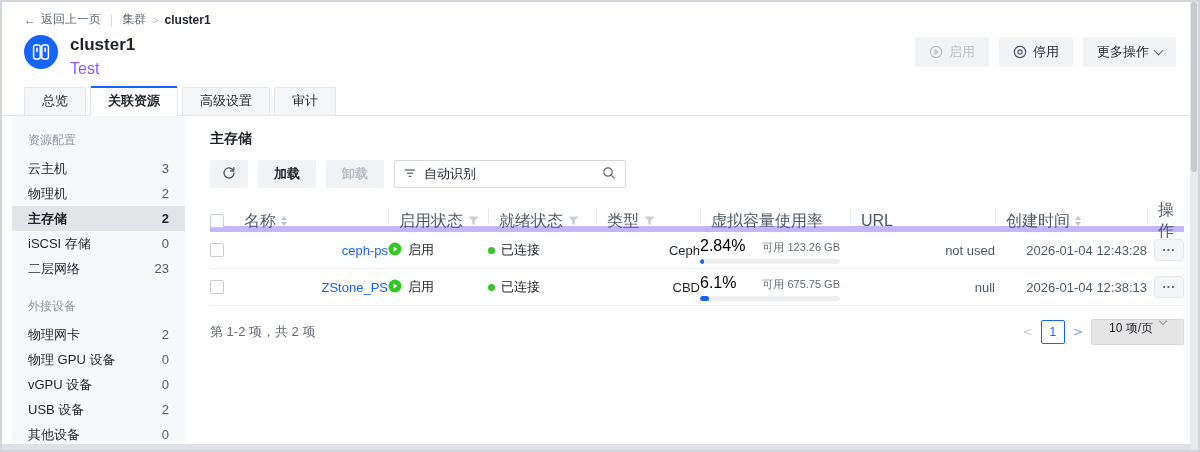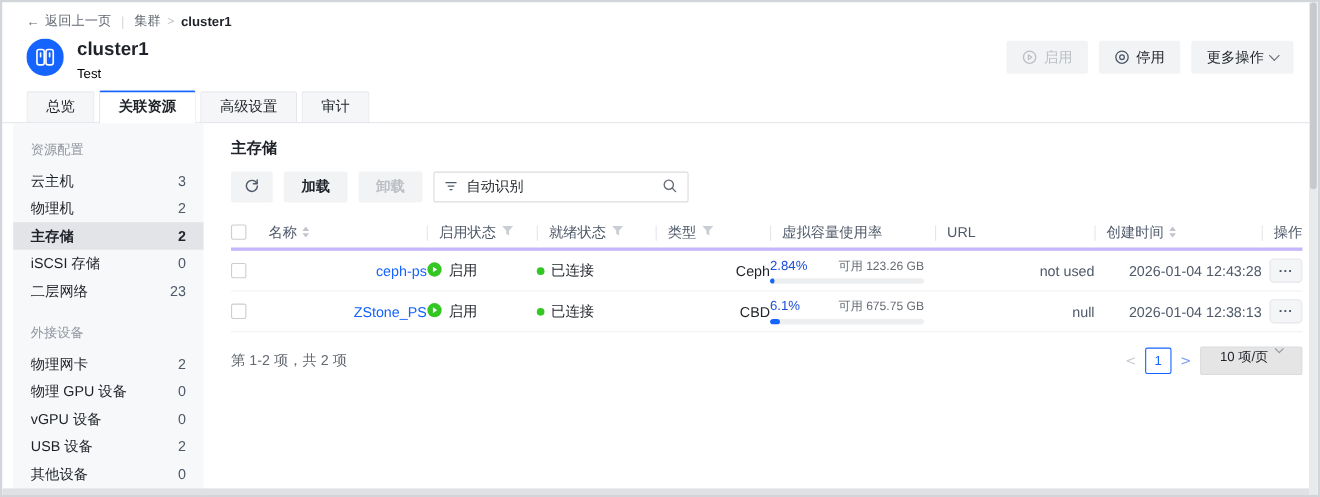--- a/index.html
+++ b/index.html
@@ -17,21 +17,21 @@
   .breadcrumb .back { display:flex; align-items:center; gap:5px; cursor:pointer; color:#646a73; }
   .breadcrumb .pipe { color:#d5d8dc; margin:0 3px; }
   .breadcrumb .gt { color:#b9bdc2; font-size:11px; }
   .breadcrumb .current { color:#1f2329; font-weight:700; }
 
   
   .header { display:flex; align-items:flex-start; padding:7px 16px 8px 22px; }
   .avatar { width:34px; height:34px; flex:0 0 34px; }
   .titleblock { margin-left:12px; }
   .title { font-size:17px; font-weight:700; color:#1f2329; line-height:20px; }
-  .subtitle { font-size:12px; color:#000000; margin-top:5px; }
+  .subtitle { font-size:16px; color:#8b5cf6; margin-top:5px; }
   .header-actions { margin-left:auto; display:flex; gap:10px; margin-top:2px; }
   .btn { display:inline-flex; align-items:center; gap:6px; height:30px; padding:0 14px; background:#f2f3f5; border-radius:2px; font-size:13px; color:#1f2329; cursor:pointer; border:none; }
   .btn.disabled { color:#bbbfc4; cursor:default; }
   .btn svg { display:block; }
   .chev { display:inline-block; width:7px; height:7px; border-right:1.5px solid #646a73; border-bottom:1.5px solid #646a73; transform:rotate(45deg); margin-top:-4px; }
 
   
   .tabs { display:flex; align-items:flex-end; gap:4px; padding-left:22px; border-bottom:1px solid #e5e6eb; height:30px; }
   .tab { height:28px; line-height:26px; padding:0 17px; background:#f5f6f7; border:1px solid #e5e6eb; border-bottom:none; border-radius:2px 2px 0 0; font-size:13px; color:#1f2329; cursor:pointer; }
   .tab.active { background:#fff; border-top:2px solid #1664ff; font-weight:700; line-height:25px; margin-bottom:-1px; height:30px; }
@@ -51,38 +51,38 @@
   .toolbar { display:flex; align-items:center; gap:10px; margin-top:12px; }
   .tbtn { display:inline-flex; align-items:center; justify-content:center; height:28px; padding:0 16px; background:#f2f3f5; border-radius:2px; font-size:13px; color:#1f2329; cursor:pointer; border:none;font-weight:bold; }
   .tbtn.icon-only { width:38px; padding:0; }
   .tbtn.disabled { color:#bbbfc4; cursor:default; }
   .searchbox { display:flex; align-items:center; width:232px; height:28px; border:1px solid #d9dbdf; border-radius:2px; background:#fff; padding:0 9px; gap:8px; }
   .searchbox .ftext { flex:1; font-size:13px; color:#1f2329; }
 
   
   .tbl { margin-top:12px; }
   .trow { display:grid; grid-template-columns:34px 144px 100px 108px 104px 150px 145px 152px 1fr; align-items:center; }
-  .thead { height:32px; color:#4e5969; font-size:13px; border-bottom:3px solid #c4b5fd; }
+  .thead { height:32px; color:#4e5969; font-size:16px; border-bottom:6px solid #c4b5fd; }
   .th { display:flex; align-items:center; gap:5px; position:relative; padding-left:0; height:100%; }
   .th.sep { padding-left:11px; }
   .th.sep::before { content:""; position:absolute; left:0; top:9px; width:1px; height:14px; background:#e5e6eb; }
   .tr { height:37px; border-bottom:1px solid #eff1f3; font-size:13px; color:#1f2329;text-align:right; }
   .checkbox { width:14px; height:14px; border:1px solid #c9cdd4; border-radius:2px; background:#fff; cursor:pointer; }
   .cell-check { display:flex; align-items:center; }
   .link { color:#1664ff; cursor:pointer; }
   .state { display:flex; align-items:center; gap:6px; }
   .dot { width:7px; height:7px; border-radius:50%; background:#34c724; }
   .sorter { display:inline-flex; flex-direction:column; gap:2px; }
   .sorter i { display:block; width:0; height:0; border-left:3.5px solid transparent; border-right:3.5px solid transparent; }
   .sorter .up { border-bottom:4px solid #c0c4cc; }
   .sorter .down { border-top:4px solid #c0c4cc; }
 
   .usage { width:140px; }
   .usage .labels { display:flex; justify-content:space-between; align-items:baseline; }
-  .usage .pct { font-size:12px; color:#1d4ed8; }
+  .usage .pct { font-size:16px; color:#000000; }
   .usage .avail { font-size:11px; color:#646a73; }
   .usage .track { margin-top:4px; width:100%; height:5px; background:#eceef0; border-radius:3px; overflow:hidden; }
   .usage .fill { height:100%; background:#1664ff; border-radius:3px; min-width:3px; }
 
   .plain { color:#4e5969; }
   .more-btn { display:inline-flex; align-items:center; justify-content:center; width:30px; height:22px; background:#f4f5f6; border:1px solid #e5e6eb; border-radius:4px; cursor:pointer; color:#4e5969; font-weight:700; letter-spacing:1px; font-size:12px; line-height:1; padding-bottom:6px; }
 
   
   .footer { display:flex; align-items:center; margin-top:13px; }
   .summary { color:#646a73; font-size:13px; }

